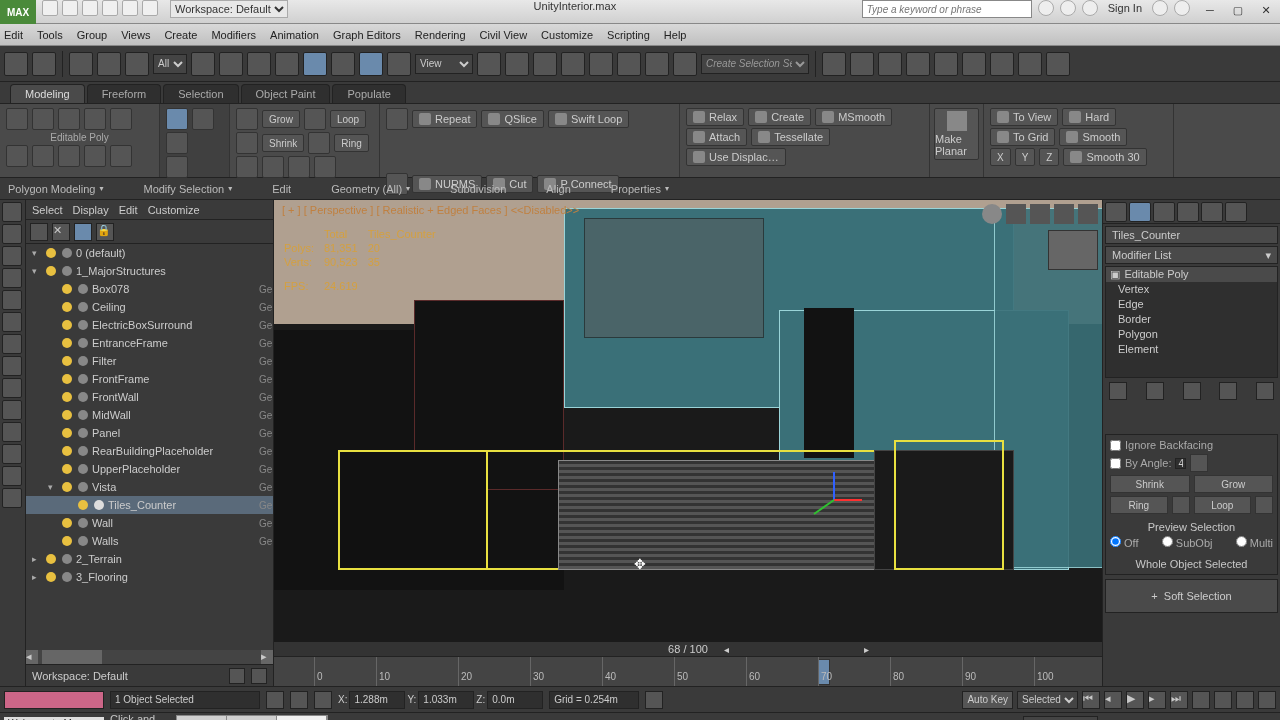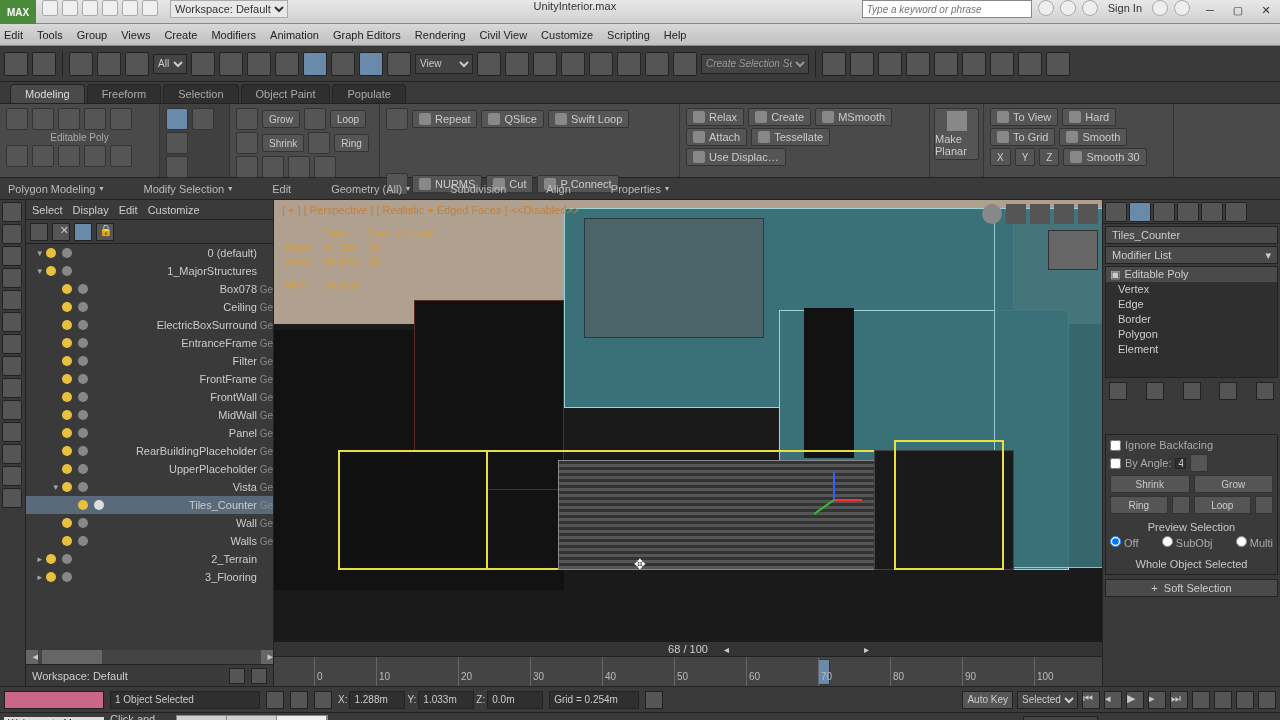--- a/index.html
+++ b/index.html
@@ -35,21 +35,21 @@
 .ribbon .iconbtn { width:22px; height:22px; background:#555; border:1px solid #333; border-radius:2px; }
 .ribbon .iconbtn.active { background:#6a8aac; }
 .ribbon .bigbtn { width:45px; height:52px; background:#555; border:1px solid #333; border-radius:2px; display:flex; flex-direction:column; align-items:center; justify-content:center; font-size:9px; color:#ccc; gap:2px; }
 .ribbon .label { font-size:10px; color:#aaa; }
 .subbar { height:22px; background:#3a3a3a; border-bottom:1px solid #222; display:flex; align-items:center; padding:0 8px; gap:40px; color:#bbb; font-size:11px; }
 .subbar .item { display:flex; align-items:center; gap:4px; }
 .subbar .dd::after { content:" ▾"; font-size:8px; }
 .body { display:flex; height:486px; }
 .leftstrip { width:26px; background:#3a3a3a; border-right:1px solid #222; display:flex; flex-direction:column; gap:2px; padding:2px; }
 .leftstrip div { width:20px; height:20px; background:#555; border:1px solid #222; border-radius:2px; }
-.leftpanel { width:248px; background:#3a3a3a; border-right:1px solid #222; display:flex; flex-direction:column;text-align:right; }
+.leftpanel { width:248px; background:#3a3a3a; border-right:1px solid #222; display:flex; flex-direction:column; }
 .leftpanel .lp-tabs { height:20px; display:flex; gap:10px; padding:0 6px; color:#ccc; align-items:center; border-bottom:1px solid #222; }
 .leftpanel .lp-tool { height:24px; display:flex; gap:4px; padding:2px 4px; align-items:center; border-bottom:1px solid #222; }
 .leftpanel .lp-tool .b { width:18px; height:18px; background:#555; border:1px solid #222; }
 .leftpanel .lp-tool .b.active { background:#6a8aac; }
 .leftpanel .lp-head { height:18px; display:flex; background:#555; color:#ccc; font-size:10px; align-items:center; padding:0 4px; justify-content:space-between; border-bottom:1px solid #222; }
 .leftpanel .tree { flex:1; overflow:hidden; background:#3a3a3a; position:relative; }
 .leftpanel .tree .row { height:18px; display:flex; align-items:center; padding-left:4px; color:#ccc; font-size:11px; gap:2px; }
 .leftpanel .tree .row.sel { background:#5a6a7a; }
 .leftpanel .tree .exp { width:10px; color:#aaa; font-size:9px; }
 .leftpanel .tree .bulb { width:10px; height:10px; border-radius:50%; background:#e8c040; margin:0 2px; }
@@ -82,21 +82,21 @@
 .rightpanel .rtabs div { width:22px; height:20px; background:#555; border:1px solid #222; border-radius:2px; }
 .rightpanel .rtabs div.active { background:#6a8aac; }
 .rightpanel .name { height:18px; background:#4a4a4a; color:#ccc; padding:2px 6px; font-size:11px; border:1px solid #222; margin:2px; }
 .rightpanel .modlist { height:18px; background:#4a4a4a; color:#ccc; padding:2px 6px; font-size:11px; border:1px solid #222; margin:0 2px; display:flex; justify-content:space-between; }
 .rightpanel .stack { background:#2f2f2f; margin:2px; border:1px solid #222; height:112px; overflow:hidden; }
 .rightpanel .stack .srow { height:15px; padding:1px 4px 1px 12px; color:#ccc; font-size:11px; }
 .rightpanel .stack .srow.top { padding-left:4px; display:flex; gap:4px; background:#4a4a4a; }
 .rightpanel .stackbtns { height:24px; display:flex; gap:6px; padding:2px 6px; justify-content:space-between; }
 .rightpanel .stackbtns div { width:18px; height:18px; background:#555; border:1px solid #222; }
 .rightpanel .rollout { margin:2px; border:1px solid #222; }
-.rightpanel .rollout .rh { height:16px; background:#4a4a4a; color:#ccc; font-size:10px; padding:1px 6px; display:flex; align-items:center; }
+.rightpanel .rollout .rh { height:32px; background:#4a4a4a; color:#ccc; font-size:10px; padding:1px 6px; display:flex; align-items:center; }
 .rightpanel .rollout .rbody { padding:4px; display:flex; flex-direction:column; gap:3px; }
 .rightpanel .chk { display:flex; align-items:center; gap:4px; font-size:10px; color:#aaa; }
 .rightpanel .chk input { width:11px; height:11px; }
 .rightpanel .twobtn { display:flex; gap:4px; }
 .rightpanel .twobtn .b { flex:1; height:18px; background:#555; border:1px solid #333; color:#ccc; font-size:10px; display:flex; align-items:center; justify-content:center; }
 .rightpanel .spin { width:18px; height:18px; background:#555; border:1px solid #333; }
 .rightpanel .numfield { width:40px; height:16px; background:#2f2f2f; border:1px solid #222; color:#ccc; font-size:10px; padding:0 2px; }
 .statusbar { height:26px; background:#3a3a3a; border-top:1px solid #222; display:flex; align-items:center; padding:0 4px; gap:6px; }
 .statusbar .fld { background:#2f2f2f; border:1px solid #222; height:18px; padding:0 4px; color:#ccc; font-size:10px; display:flex; align-items:center; }
 .statusbar .sbtn { width:18px; height:18px; background:#555; border:1px solid #222; }

